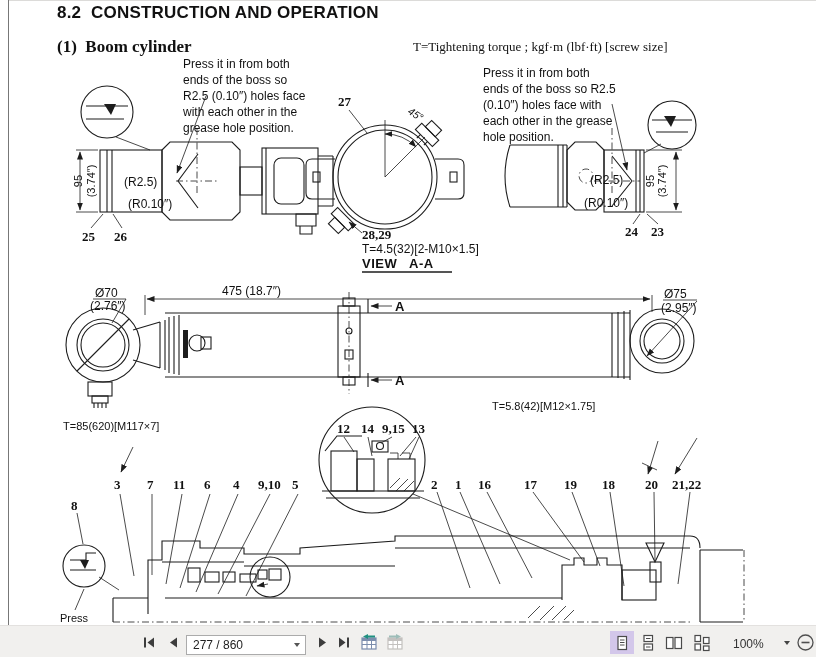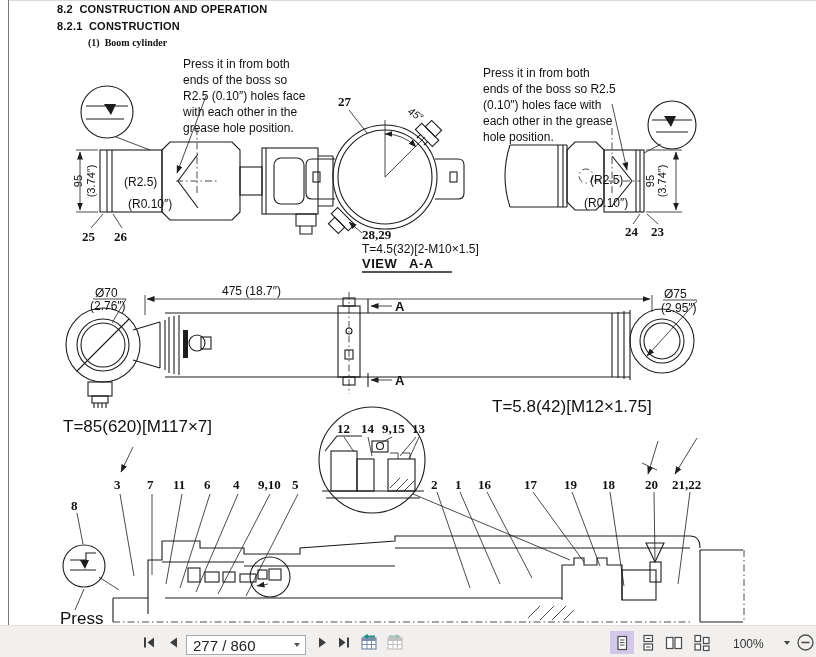--- a/index.html
+++ b/index.html
@@ -2,65 +2,65 @@
 <html><head>
 <meta charset="utf-8">
 <style>
   html,body{margin:0;padding:0;}
   .app{position:relative;width:816px;height:657px;background:#fff;overflow:hidden;
        font-family:"Liberation Sans",sans-serif;color:#111;}
   .page{position:absolute;left:0;top:0;width:816px;height:625px;background:#fff;}
   .page-edge{position:absolute;left:8px;top:0;width:1px;height:625px;background:#777;}
   .top-edge{position:absolute;left:9px;top:0;right:0;height:1px;background:#dcdbd9;}
   .t{position:absolute;white-space:pre;}
-  .h-sans{font-weight:bold;font-size:11px;letter-spacing:.2px;}
-  .h-serif{font-family:"Liberation Serif",serif;font-weight:bold;font-size:10px;margin-left:31px;}
+  .h-sans{font-weight:bold;font-size:17px;letter-spacing:.2px;}
+  .h-serif{font-family:"Liberation Serif",serif;font-weight:bold;font-size:17px;}
   .serif{font-family:"Liberation Serif",serif;font-size:13px;}
   .note{font-size:12px;line-height:16px;white-space:pre-line;}
-  .tnote{font-size:17px;white-space:pre-line;line-height:15.5px;}
+  .tnote{font-size:11px;white-space:pre-line;line-height:15.5px;}
   .drawing{position:absolute;left:0;top:0;}
   .ln,.ln path,.ln rect,.ln circle,.ln line{stroke:#1d1d1d;stroke-width:1.1;fill:none;}
   .thin{stroke:#1d1d1d !important;stroke-width:.8 !important;fill:none !important;}
   .cl{stroke:#1d1d1d !important;stroke-width:.8 !important;fill:none !important;stroke-dasharray:7 3 1.5 3;}
   .fillb{fill:#1d1d1d !important;stroke:none !important;}
   text{stroke:none !important;fill:#111;}
   .dim{font-size:11px;font-family:"Liberation Sans",sans-serif;}
   .lbl{font-size:12px;font-family:"Liberation Sans",sans-serif;}
   .num{font-size:13px;font-weight:bold;font-family:"Liberation Serif",serif;}
   .cap{font-size:13px;font-weight:bold;font-family:"Liberation Sans",sans-serif;letter-spacing:.5px;}
   .ital{font-style:italic;font-size:10.5px;}
   
   .toolbar{position:absolute;left:0;top:625px;width:816px;height:32px;background:#f1f0ee;
            border-top:1px solid #e3e1df;box-sizing:border-box;}
   .tb{position:absolute;top:4px;width:22px;height:24px;border:none;background:transparent;padding:0;
       display:flex;align-items:center;justify-content:center;cursor:default;}
   .pagebox{position:absolute;left:186px;top:9px;width:118px;height:18px;background:#fff;
            border:1px solid #ababab;display:flex;align-items:center;}
-  .pagebox input{flex:1;border:none;outline:none;font-size:15px;font-family:"Liberation Sans",sans-serif;
+  .pagebox input{flex:1;border:none;outline:none;font-size:12px;font-family:"Liberation Sans",sans-serif;
            padding:0 0 0 6px;background:transparent;color:#222;width:90px;}
   .caret{width:0;height:0;border-left:3.5px solid transparent;border-right:3.5px solid transparent;
          border-top:4px solid #555;margin-right:5px;}
   .layoutbtn{position:absolute;top:5px;width:24px;height:23px;display:flex;align-items:center;
          justify-content:center;border:none;background:transparent;padding:0;}
   .layoutbtn.sel{background:#d3c7ea;}
   .zoomlabel{position:absolute;left:733px;top:11px;font-size:12px;color:#333;text-align:right;}
   .zcaret{position:absolute;left:784px;top:15px;width:0;height:0;border-left:3.5px solid transparent;
          border-right:3.5px solid transparent;border-top:4px solid #444;}
 </style>
 </head>
 <body>
 
 <div class="app">
   <div class="page">
     <div class="page-edge"></div>
     <div class="top-edge"></div>
 
     <div class="t h-sans" style="left:57px;top:3px;">8.2  CONSTRUCTION AND OPERATION</div>
-    <div class="t h-sans" style="left:57px;top:20px;">8.2.1  CONSTRUCTION</div>
     <div class="t h-serif" style="left:57px;top:37px;">(1)  Boom cylinder</div>
+    <div class="t serif" style="left:413px;top:39px;">T=Tightening torque ; kgf·m (lbf·ft) [screw size]</div>
 
     <div class="t note" style="left:183px;top:56px;width:140px;">Press it in from both
 ends of the boss so
 R2.5 (0.10″) holes face
 with each other in the
 grease hole position.</div>
     <div class="t note" style="left:483px;top:65px;width:150px;">Press it in from both
 ends of the boss so R2.5
 (0.10″) holes face with
 each other in the grease

